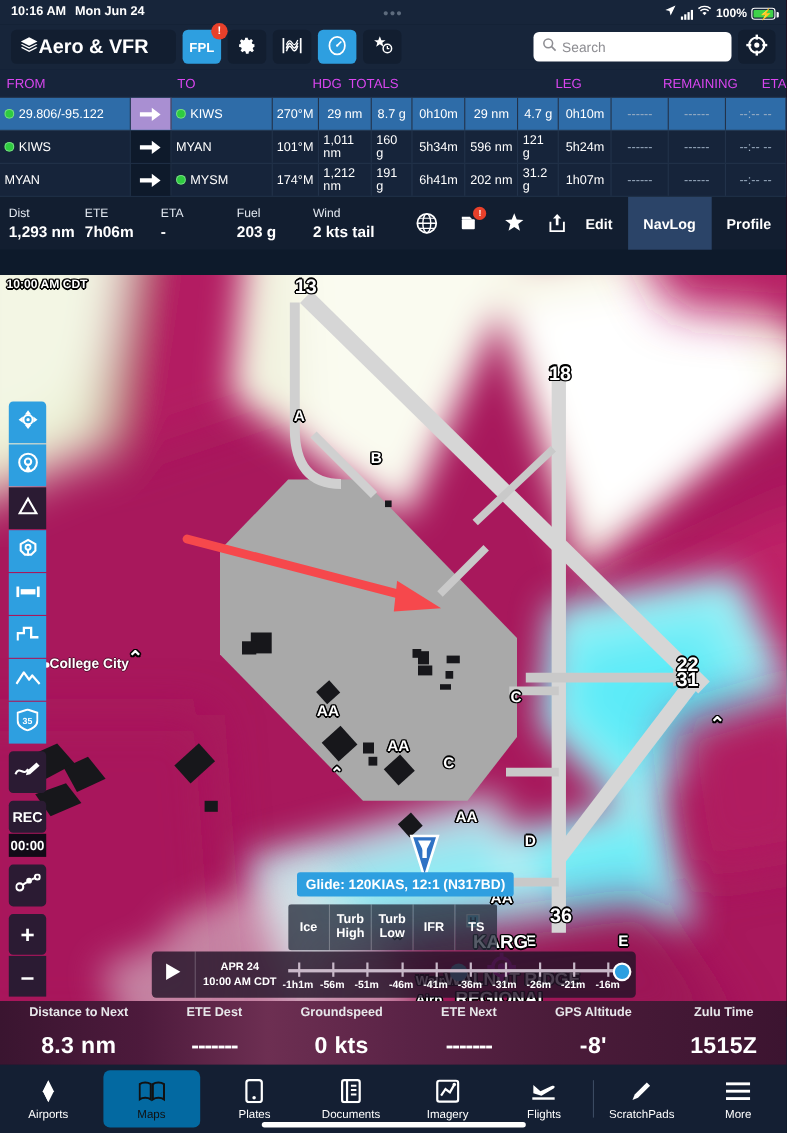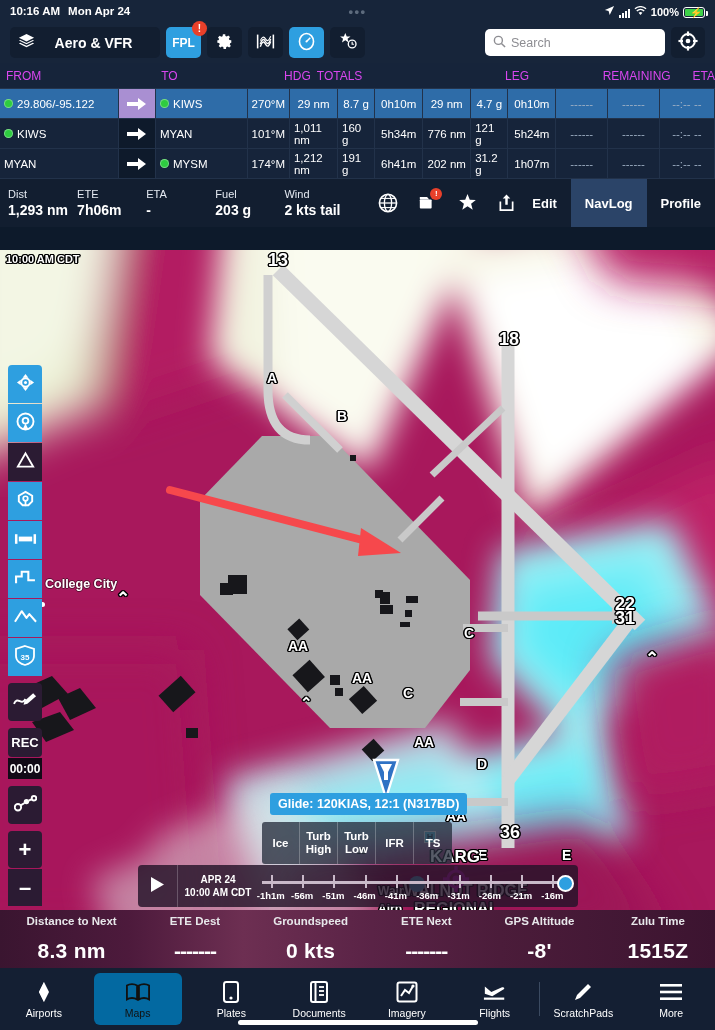--- a/index.html
+++ b/index.html
@@ -34,21 +34,21 @@
   .toolbar {
     height:41px; background:#17253a; display:flex; align-items:center;
     padding:0 10px; gap:6px;
   }
   .tb-btn {
     background:#121e30; border-radius:5px; height:31px;
     display:flex; align-items:center; justify-content:center;
     color:#fff; font-size:12px; font-weight:bold; position:relative;
   }
   .tb-layers { width:150px; gap:0; padding:0 8px; justify-content:flex-start;}
-  .tb-layers .lbl{flex:1; text-align:center; font-size:14px;}
+  .tb-layers .lbl{flex:1; text-align:left; font-size:18px;}
   .tb-sq { width:35px; }
   .tb-blue { background:#2e9fe0; }
   .badge {
     position:absolute; top:-6px; right:-6px; width:15px; height:15px;
     background:#e8402a; border-radius:50%; color:#fff; font-size:10px;
     font-weight:bold; display:flex; align-items:center; justify-content:center;
     line-height:1;
   }
   .searchbox {
     margin-left:auto; width:180px; height:27px; background:#fff; border-radius:5px;
@@ -173,21 +173,21 @@
   .homebar{ position:absolute; bottom:5px; left:50%; transform:translateX(-50%);
      width:240px; height:5px; border-radius:3px; background:#fff; }
 </style>
 </head>
 <body>
 
 <div id="app">
 
   <div class="statusbar">
     <span class="sb-time">10:16 AM</span>
-    <span class="sb-date">Mon Apr 24</span>
+    <span class="sb-date">Mon Jun 24</span>
     <span class="sb-dots">•••</span>
     <span class="sb-right">
       <span>
         <svg width="11" height="11" viewBox="0 0 12 12">
             <path d="M11 1 L1 5.5 L5 6.6 L6.2 11 Z" fill="#fff"></path>
           </svg>
       </span>
       <span class="sb-bars">
           <i></i>
           <i></i>
@@ -337,21 +337,21 @@
               <path d="M0 5 h11 V1 l8 6 -8 6 V9 H0 Z" fill="#fff"></path>
             </svg>
           </div>
           <div class="cell c-to">
             <span>MYAN</span>
           </div>
           <div class="cell c-hdg">101°M</div>
           <div class="cell c-n">1,011 nm</div>
           <div class="cell c-s">160 g</div>
           <div class="cell c-n">5h34m</div>
-          <div class="cell c-n">776 nm</div>
+          <div class="cell c-n">596 nm</div>
           <div class="cell c-s">121 g</div>
           <div class="cell c-n">5h24m</div>
           <div class="cell c-rem">------</div>
           <div class="cell c-rem">------</div>
           <div class="cell c-eta">--:-- --</div>
         </div>
         <div class="nl-row">
           <div class="cell c-from">
             <span>MYAN</span>
           </div>
@@ -558,21 +558,21 @@
     </svg>
 
     <div class="maplbl" style="left:116px;top:338px;font-size:17px">⌃</div>
     <div class="maplbl" style="left:645px;top:398px;font-size:17px">⌃</div>
     <div class="maplbl" style="left:300px;top:444px;font-size:15px">⌃</div>
 
     <div class="maplbl" style="left:355px;top:596px;font-size:15px">⌃</div>
 
     <div class="maplbl" style="left:6px;top:3px;font-size:11px">10:00 AM CDT</div>
 
-    <div class="citylbl" style="position:absolute;left:45px;top:327px">College City</div>
+    <div class="citylbl" style="position:absolute;left:45px;top:346px">College City</div>
     <div style="position:absolute;left:40px;top:352px;width:5px;height:5px;border-radius:50%;background:#fff"></div>
 
     <div class="maplbl rwlbl" style="left:268px;top:0px">13</div>
     <div class="maplbl rwlbl" style="left:499px;top:79px">18</div>
     <div class="maplbl rwlbl" style="left:615px;top:344px">22</div>
     <div class="maplbl rwlbl" style="left:615px;top:358px">31</div>
     <div class="maplbl rwlbl" style="left:500px;top:572px">36</div>
 
     <div class="maplbl txlbl" style="left:267px;top:120px">A</div>
     <div class="maplbl txlbl" style="left:337px;top:158px">B</div>

